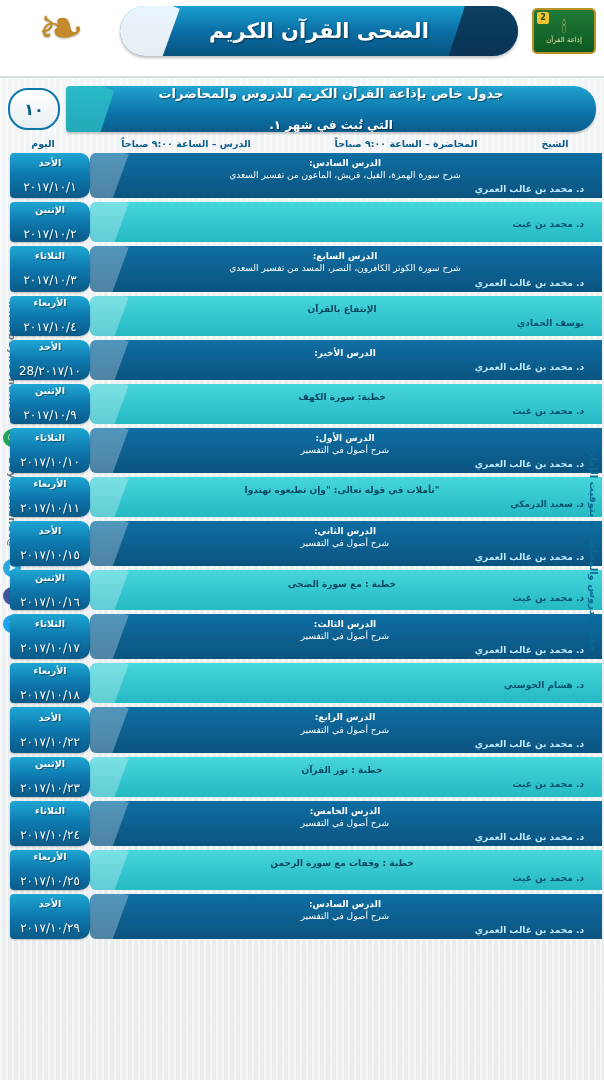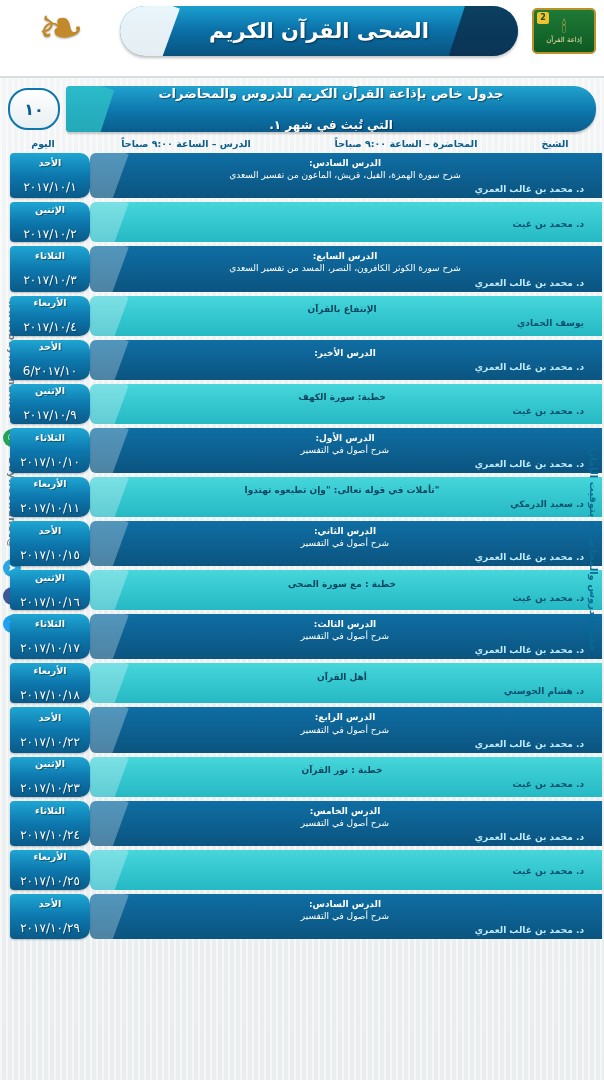--- a/index.html
+++ b/index.html
@@ -237,21 +237,21 @@
           <div class="ddate">٢٠١٧/١٠/٤</div>
         </div>
       </div>
       <div class="row">
         <div class="content dark">
           <div class="ln b">الدرس الأخير:</div>
           <div class="sheikh">د. محمد بن غالب العمري</div>
         </div>
         <div class="daycell">
           <div class="dname">الأحد</div>
-          <div class="ddate">٢٠١٧/١٠/6</div>
+          <div class="ddate">٢٠١٧/١٠/28</div>
         </div>
       </div>
       <div class="row">
         <div class="content light">
           <div class="ln b">خطبة: سورة الكهف</div>
           <div class="sheikh">د. محمد بن غيث</div>
         </div>
         <div class="daycell">
           <div class="dname">الإثنين</div>
           <div class="ddate">٢٠١٧/١٠/٩</div>
@@ -305,21 +305,20 @@
           <div class="ln">شرح أصول في التفسير</div>
           <div class="sheikh">د. محمد بن غالب العمري</div>
         </div>
         <div class="daycell">
           <div class="dname">الثلاثاء</div>
           <div class="ddate">٢٠١٧/١٠/١٧</div>
         </div>
       </div>
       <div class="row">
         <div class="content light">
-          <div class="ln b">أهل القرآن</div>
           <div class="sheikh">د. هشام الحوسني</div>
         </div>
         <div class="daycell">
           <div class="dname">الأربعاء</div>
           <div class="ddate">٢٠١٧/١٠/١٨</div>
         </div>
       </div>
       <div class="row">
         <div class="content dark">
           <div class="ln b">الدرس الرابع:</div>
@@ -347,20 +346,21 @@
           <div class="ln">شرح أصول في التفسير</div>
           <div class="sheikh">د. محمد بن غالب العمري</div>
         </div>
         <div class="daycell">
           <div class="dname">الثلاثاء</div>
           <div class="ddate">٢٠١٧/١٠/٢٤</div>
         </div>
       </div>
       <div class="row">
         <div class="content light">
+          <div class="ln b">خطبة : وقفات مع سورة الرحمن</div>
           <div class="sheikh">د. محمد بن غيث</div>
         </div>
         <div class="daycell">
           <div class="dname">الأربعاء</div>
           <div class="ddate">٢٠١٧/١٠/٢٥</div>
         </div>
       </div>
       <div class="row">
         <div class="content dark">
           <div class="ln b">الدرس السادس:</div>

